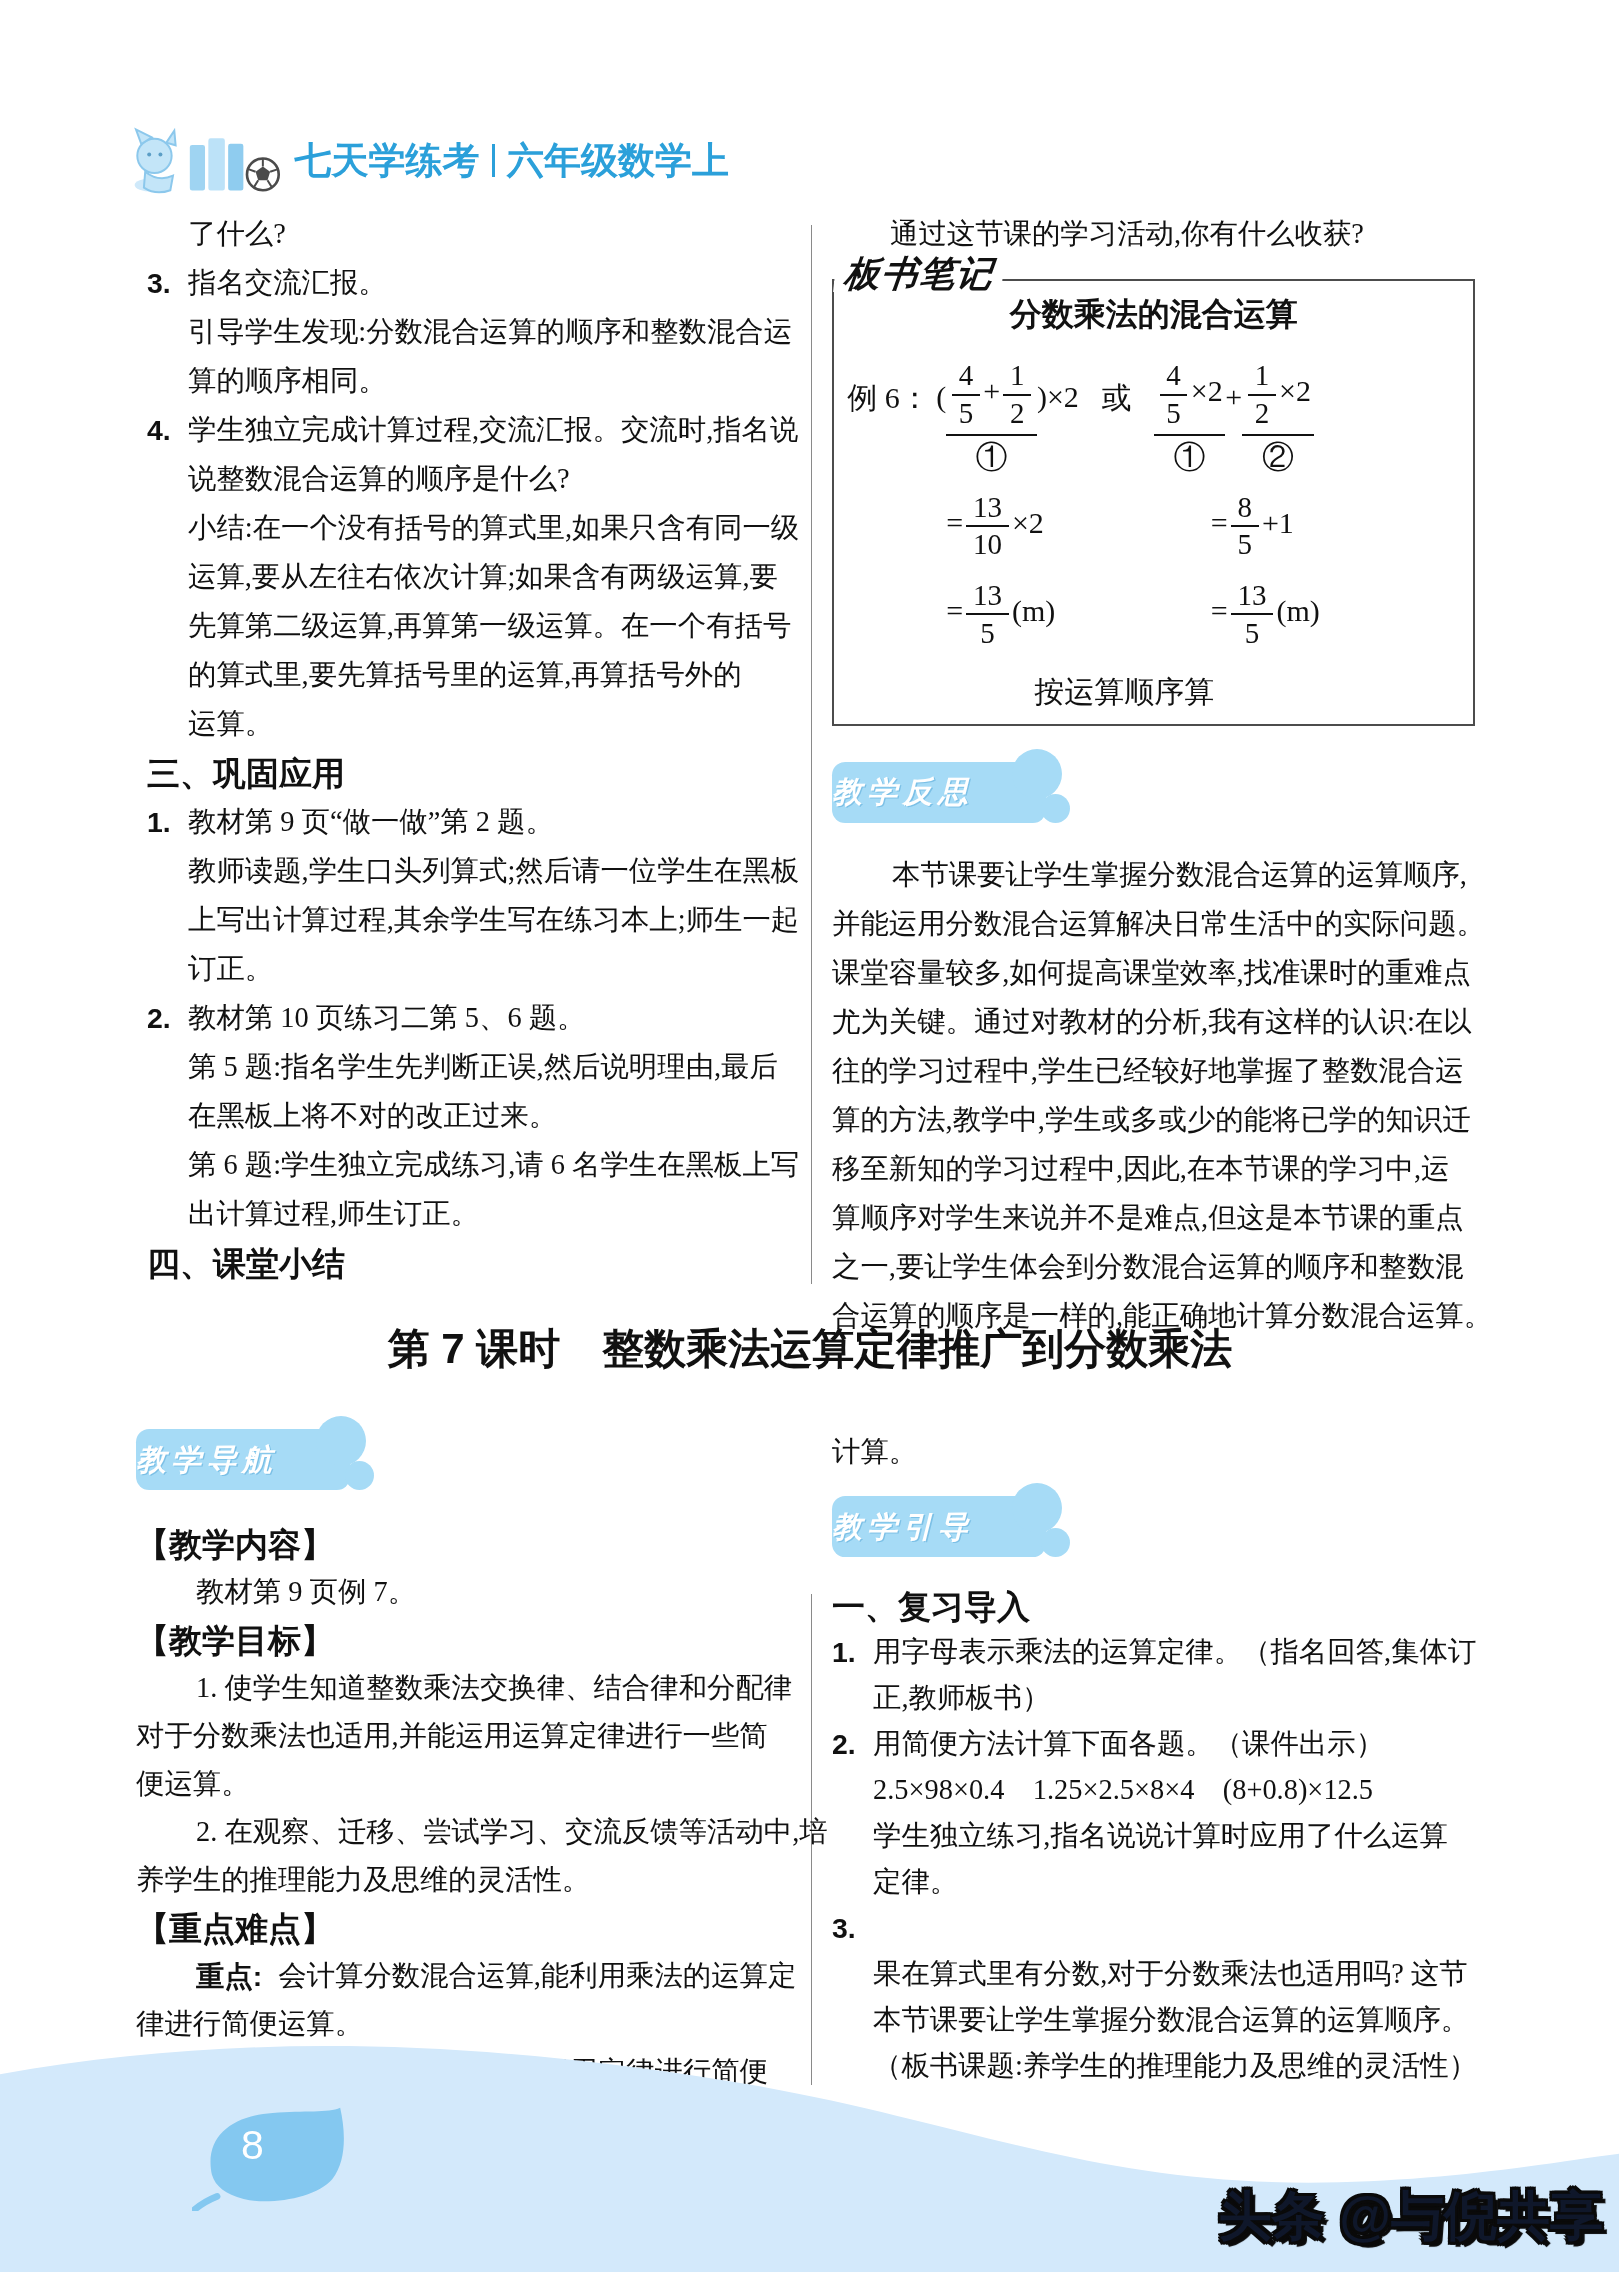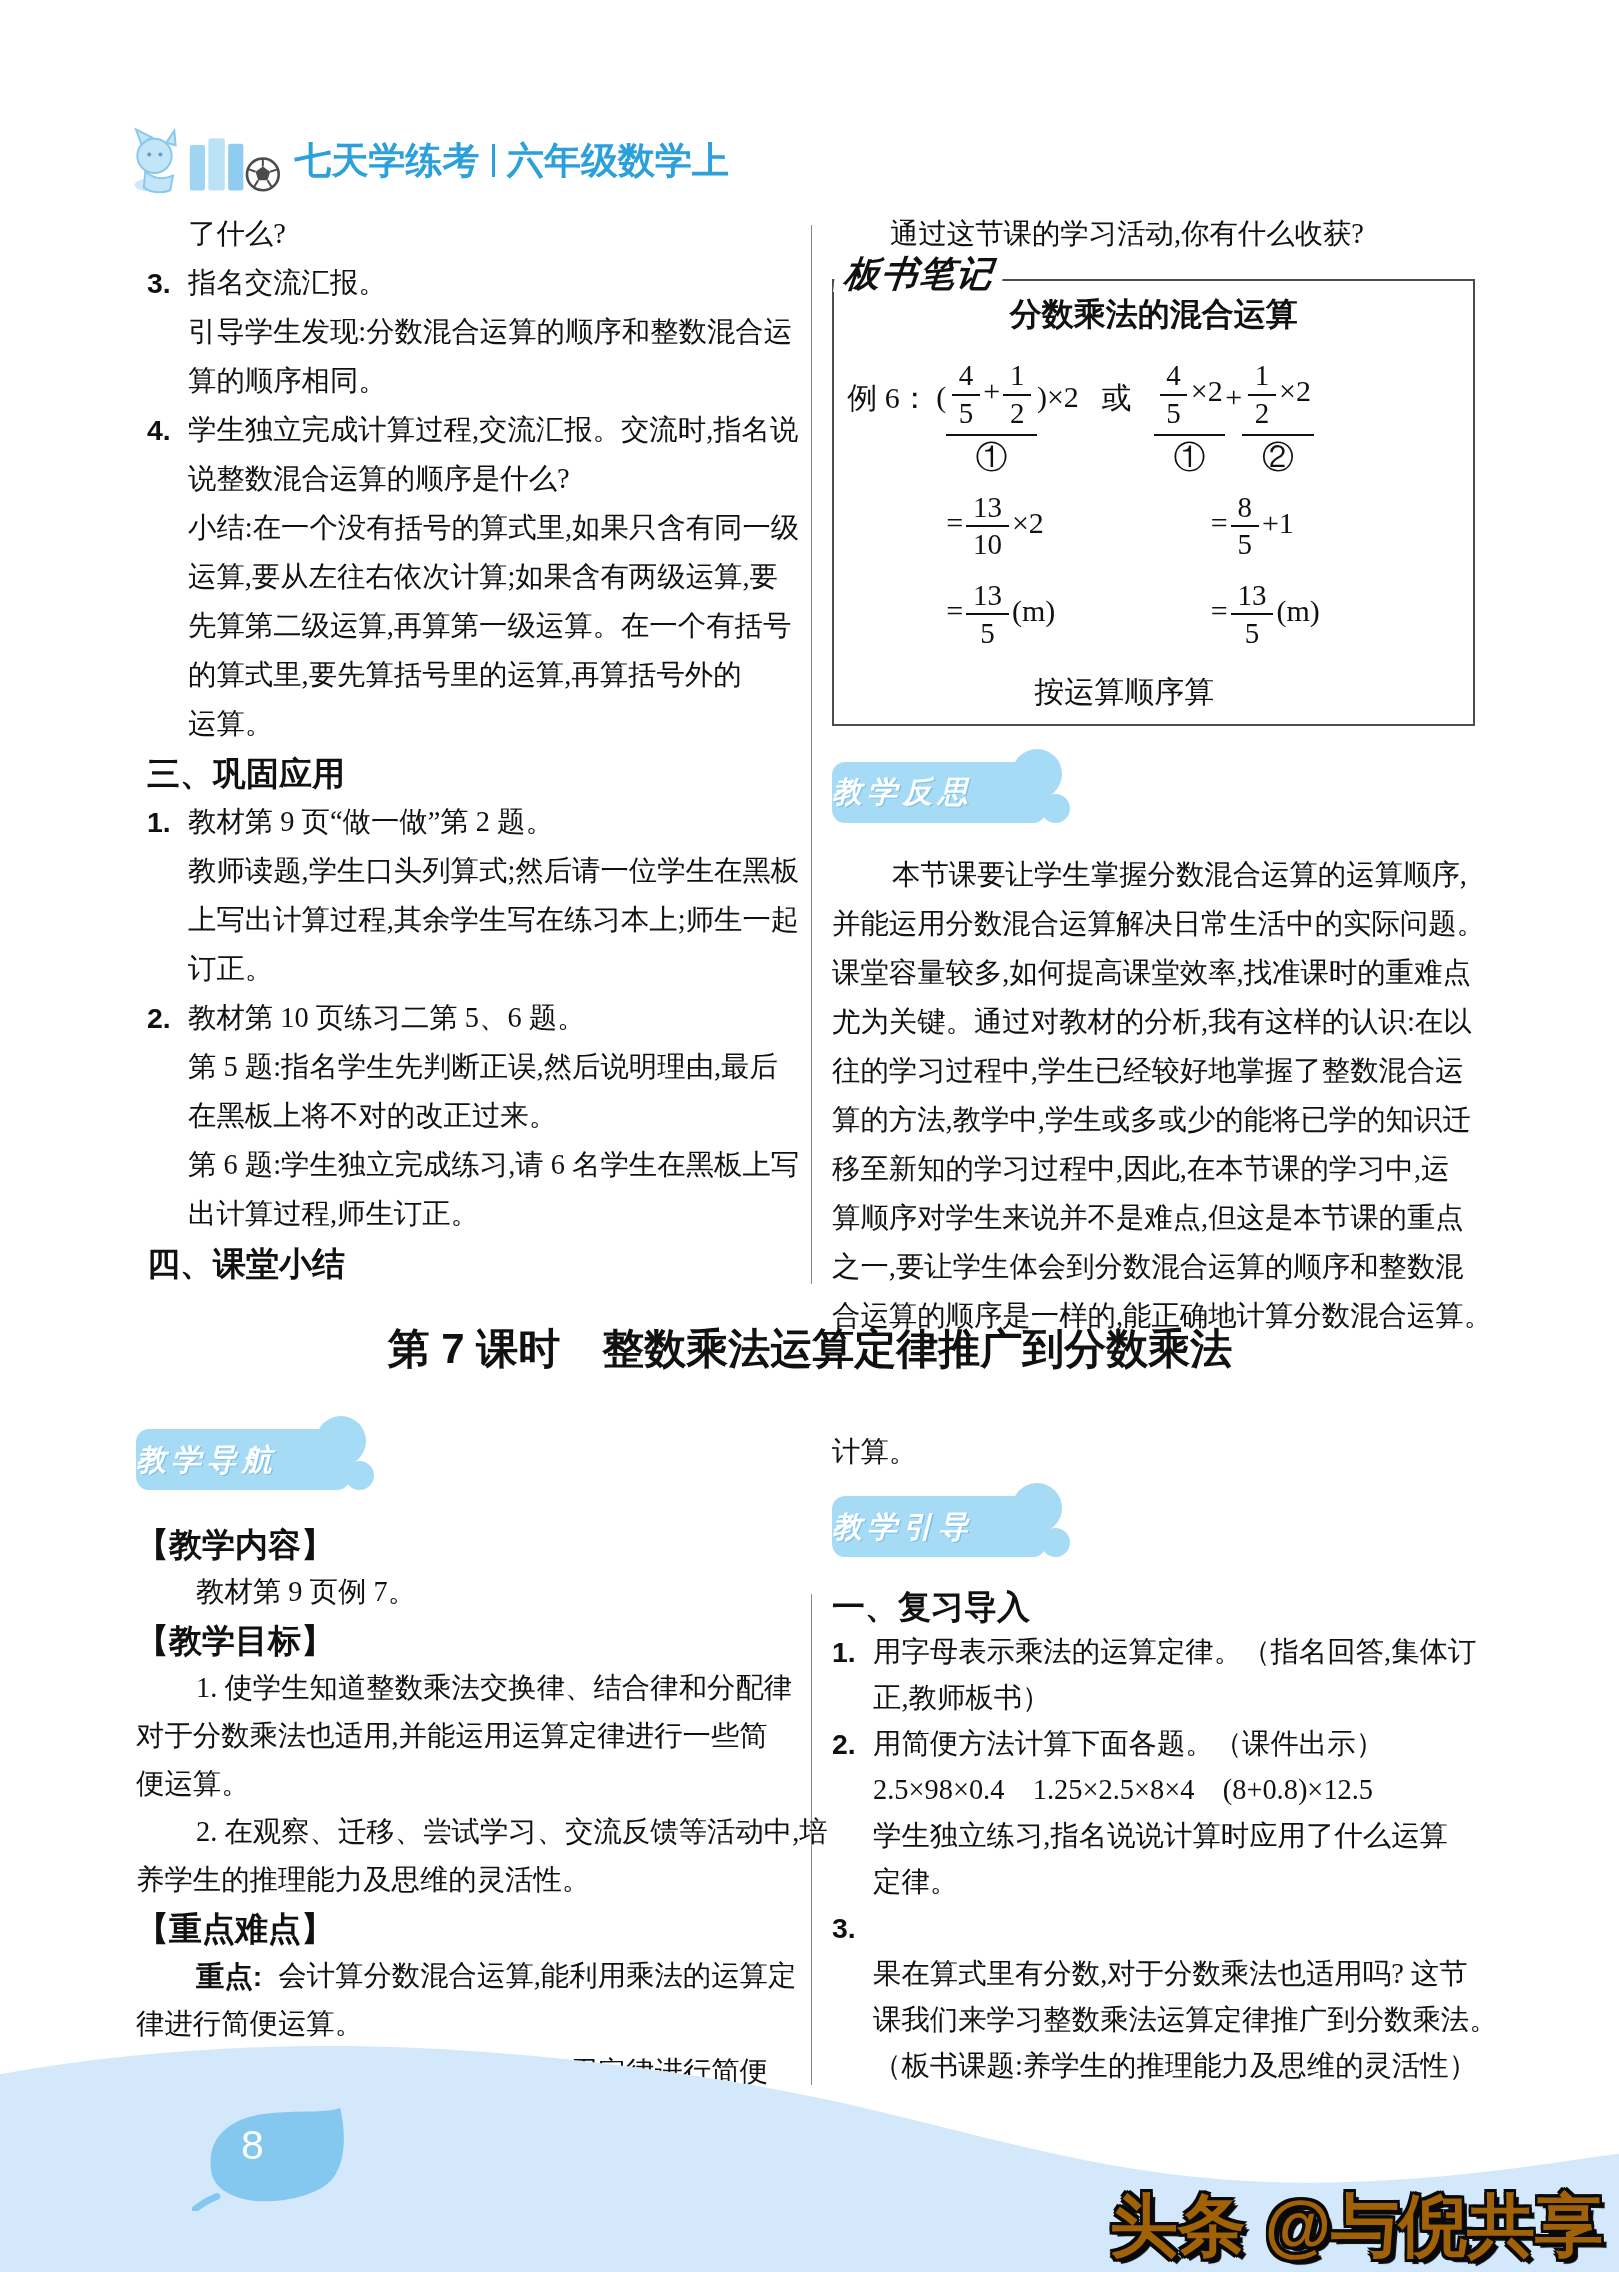--- a/index.html
+++ b/index.html
@@ -76,21 +76,21 @@
   
   .lesson-title{position:absolute;left:0;top:1321px;width:100%;text-align:center;
                 font-family:"Liberation Sans", sans-serif;font-weight:700;font-size:42px;}
 
   
   .wave{position:absolute;left:0;top:2008px;width:1620px;height:265px;}
   .leaf{position:absolute;left:192px;top:2105px;width:172px;height:106px;}
   .leaf .num{position:absolute;left:49px;top:17px;color:#ffffff;font-size:41px;
              font-family:"Liberation Sans", sans-serif;}
   .watermark{position:absolute;right:17px;top:2181px;font-family:"Liberation Sans", sans-serif;
-             font-weight:700;font-size:68px;color:#a16207;white-space:nowrap;
+             font-weight:700;font-size:53px;color:#0f172a;white-space:nowrap;
              text-shadow:-2.6px 0 0 #0a0a0a,2.6px 0 0 #0a0a0a,0 -2.6px 0 #0a0a0a,0 2.6px 0 #0a0a0a,
                          -2.6px -2.6px 0 #0a0a0a,2.6px -2.6px 0 #0a0a0a,-2.6px 2.6px 0 #0a0a0a,2.6px 2.6px 0 #0a0a0a,
                          5.3px 5.3px 0.7px #0a0a0a;}
 </style>
 </head>
 <body>
 
 <div class="page">
 
   <div class="logo">
@@ -334,21 +334,21 @@
     <div class="ln c">
         <span>定律。</span>
       </div>
     <div class="ln">
         <span class="mk">3.</span>
       </div>
     <div class="ln c">
         <span>果在算式里有分数,对于分数乘法也适用吗? 这节</span>
       </div>
     <div class="ln c">
-        <span>课我们来学习整数乘法运算定律推广到分数乘法。</span>
+        <span>本节课要让学生掌握分数混合运算的运算顺序。</span>
       </div>
     <div class="ln c">
         <span>（板书课题:养学生的推理能力及思维的灵活性）</span>
       </div>
   </div>
 
   <svg class="wave" viewBox="0 0 2448 400" preserveAspectRatio="none">
     <path d="M0,100 C350,38 700,46 1100,110 C1420,162 1600,248 1900,262 C2140,272 2350,232 2448,220 L2448,400 L0,400 Z" fill="#d3e9fb"></path>
   </svg>
 

